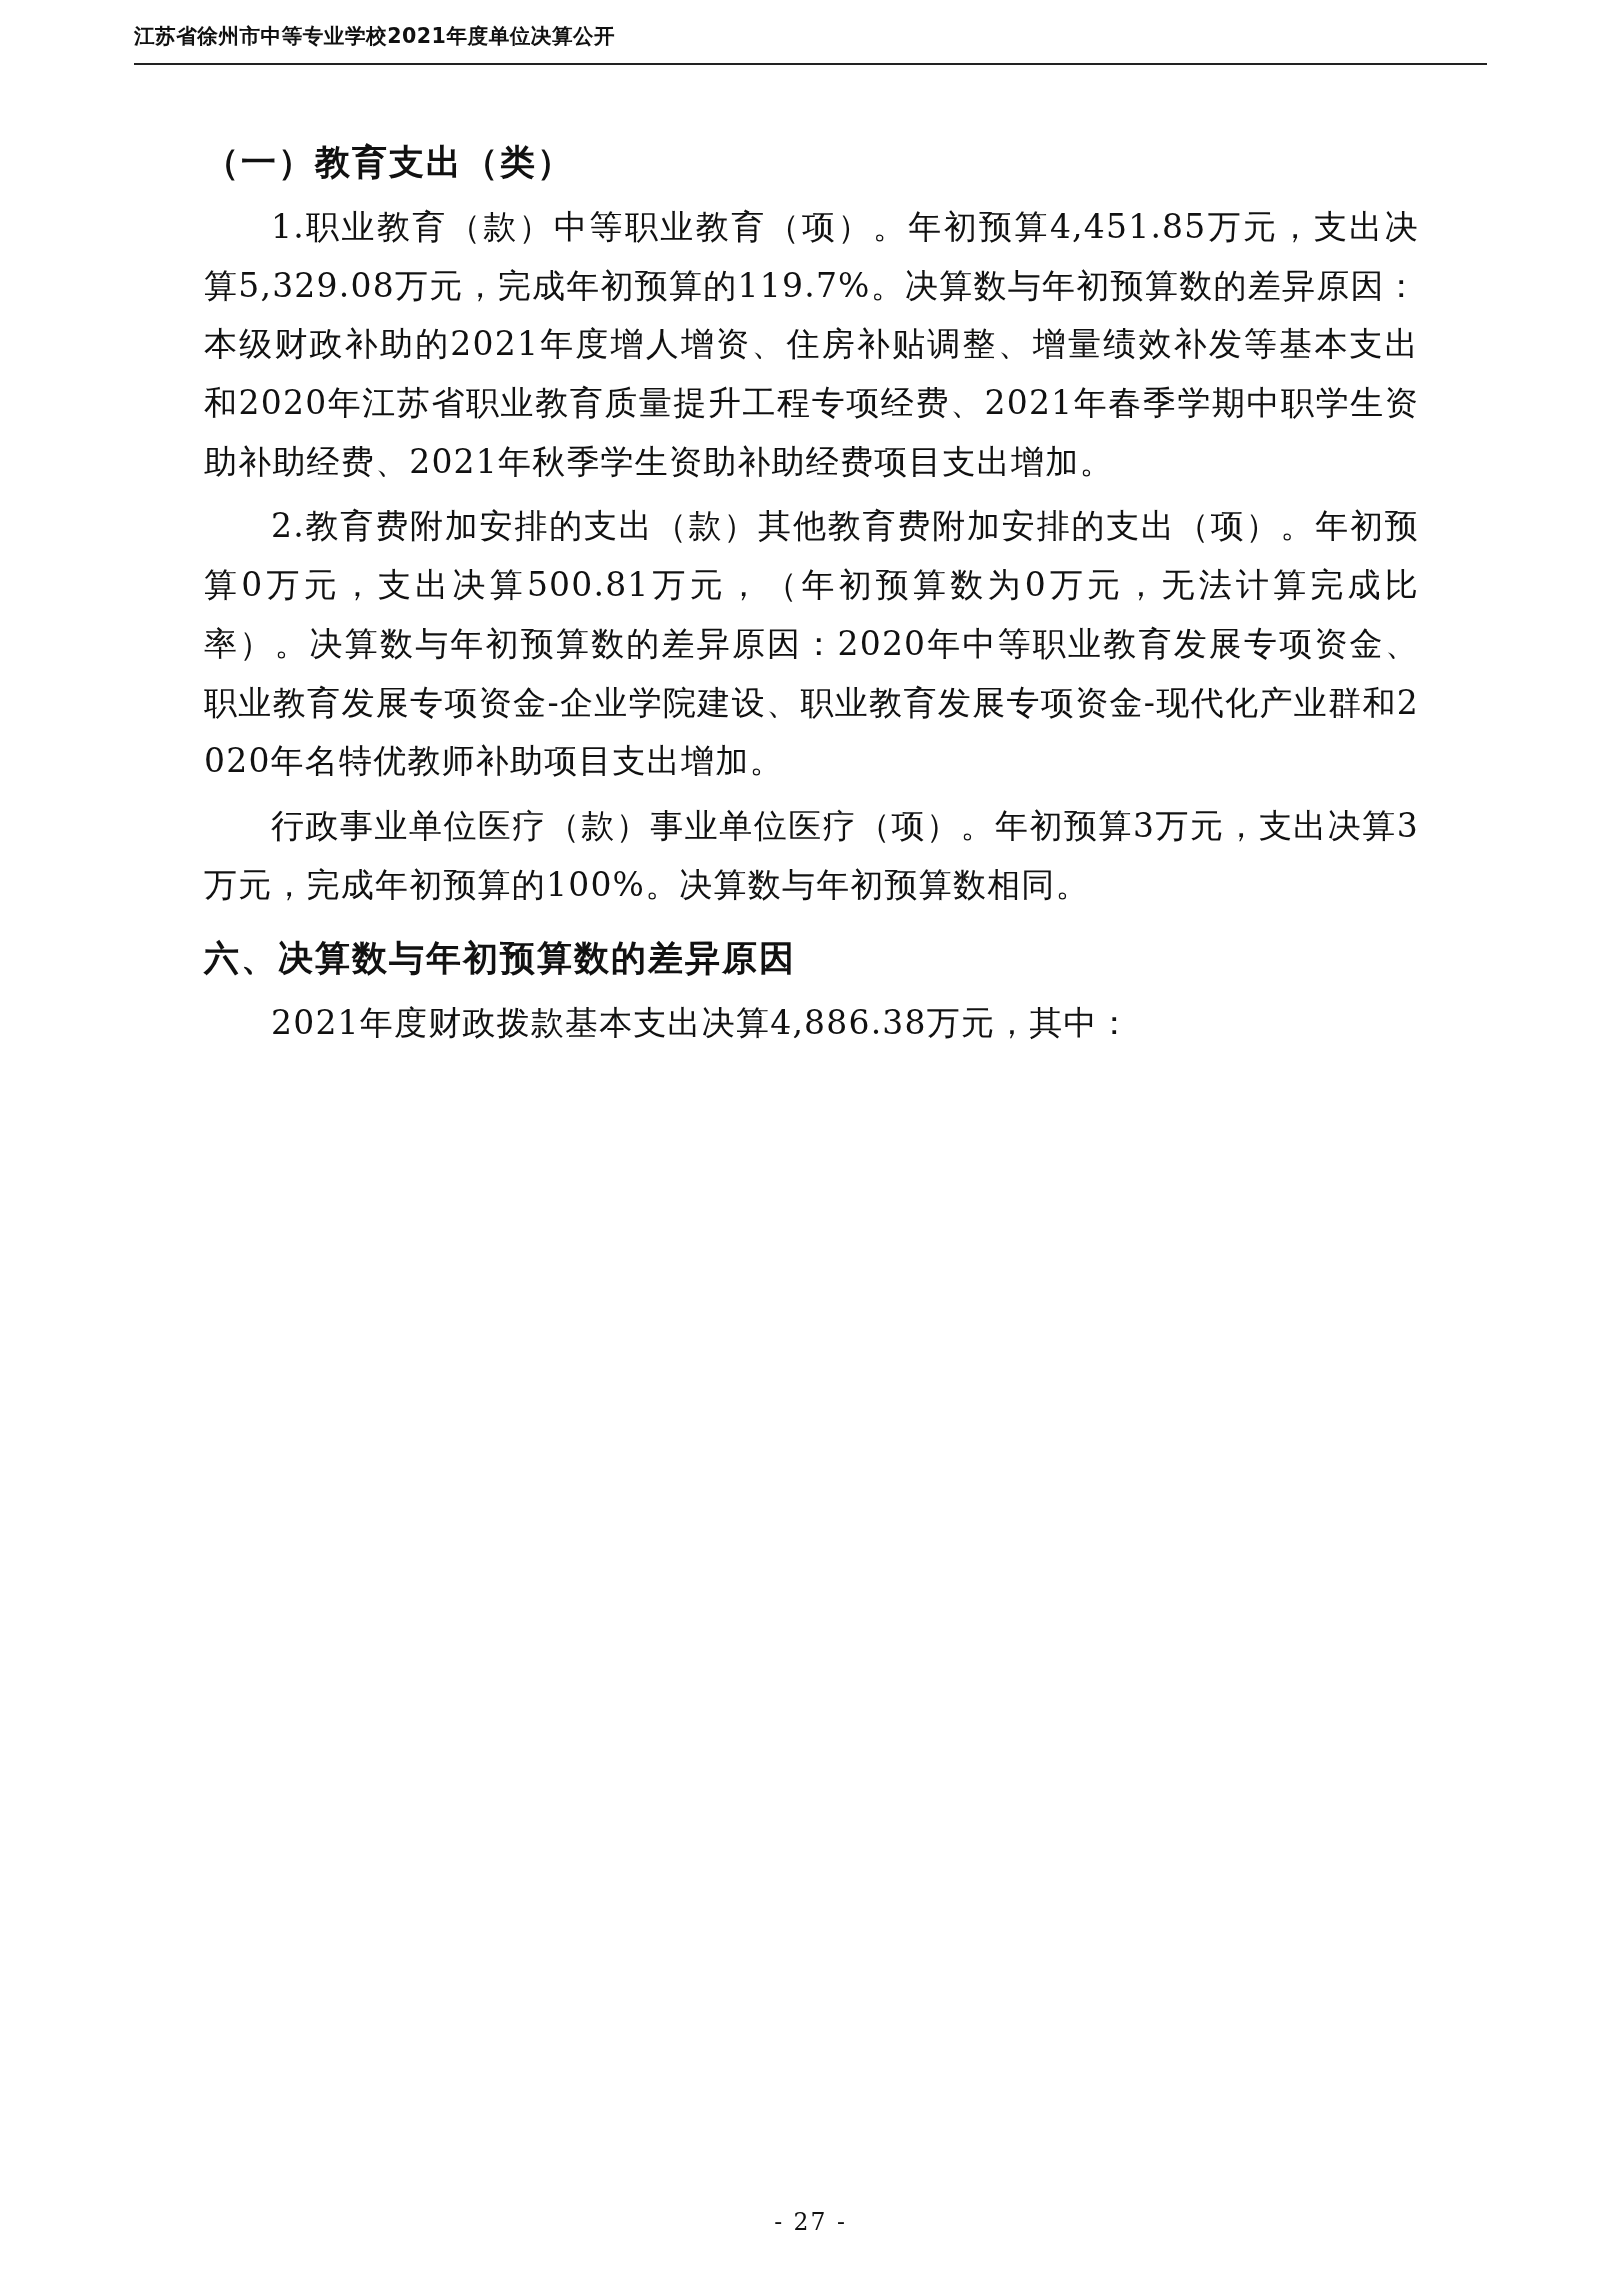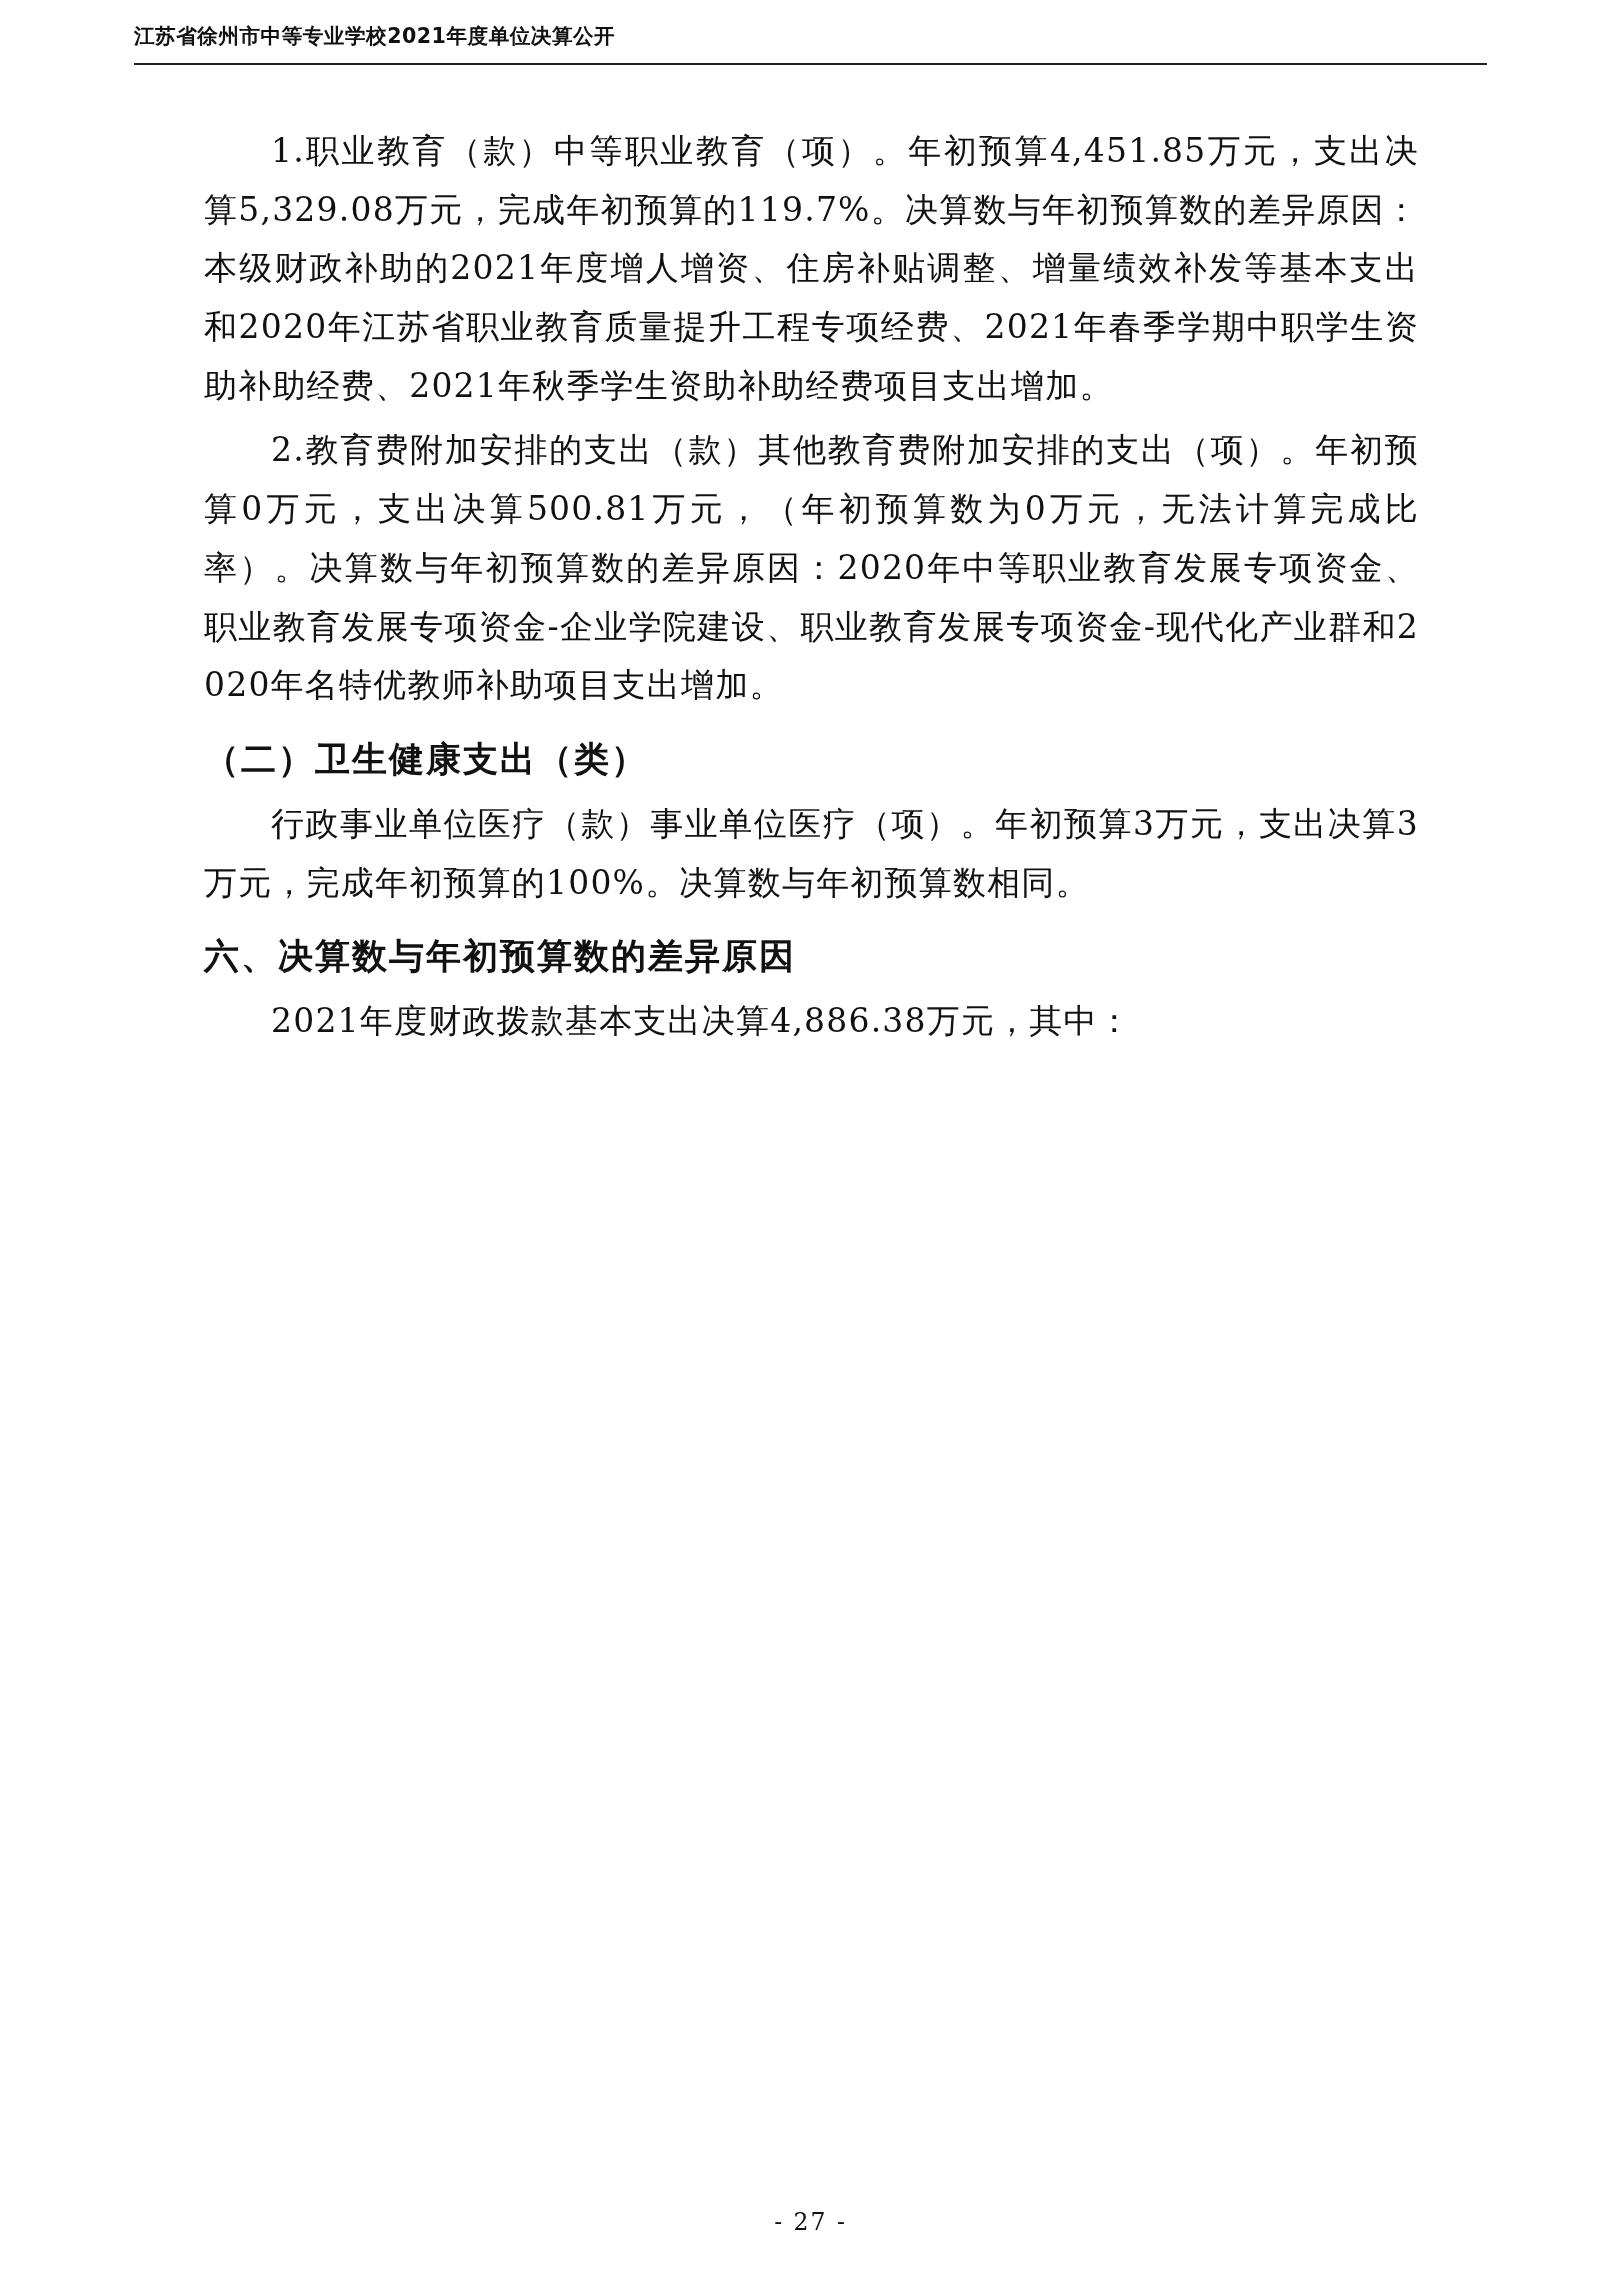--- a/index.html
+++ b/index.html
@@ -77,26 +77,26 @@
 <body>
 
 <div class="page">
 
   <div class="header">
     <div class="header-title">江苏省徐州市中等专业学校2021年度单位决算公开</div>
   </div>
 
   <div class="content">
 
+    <div class="heading">（一）教育支出（类）</div>
 
     <div class="para">1.职业教育（款）中等职业教育（项）。年初预算4,451.85万元，支出决算5,329.08万元，完成年初预算的119.7%。决算数与年初预算数的差异原因：本级财政补助的2021年度增人增资、住房补贴调整、增量绩效补发等基本支出和2020年江苏省职业教育质量提升工程专项经费、2021年春季学期中职学生资助补助经费、2021年秋季学生资助补助经费项目支出增加。</div>
 
     <div class="para">2.教育费附加安排的支出（款）其他教育费附加安排的支出（项）。年初预算0万元，支出决算500.81万元，（年初预算数为0万元，无法计算完成比率）。决算数与年初预算数的差异原因：2020年中等职业教育发展专项资金、职业教育发展专项资金-企业学院建设、职业教育发展专项资金-现代化产业群和2020年名特优教师补助项目支出增加。</div>
 
-    <div class="heading">（二）卫生健康支出（类）</div>
 
     <div class="para">行政事业单位医疗（款）事业单位医疗（项）。年初预算3万元，支出决算3万元，完成年初预算的100%。决算数与年初预算数相同。</div>
 
     <div class="heading">六、决算数与年初预算数的差异原因</div>
 
     <div class="para">2021年度财政拨款基本支出决算4,886.38万元，其中：</div>
 
 
   </div>
 

